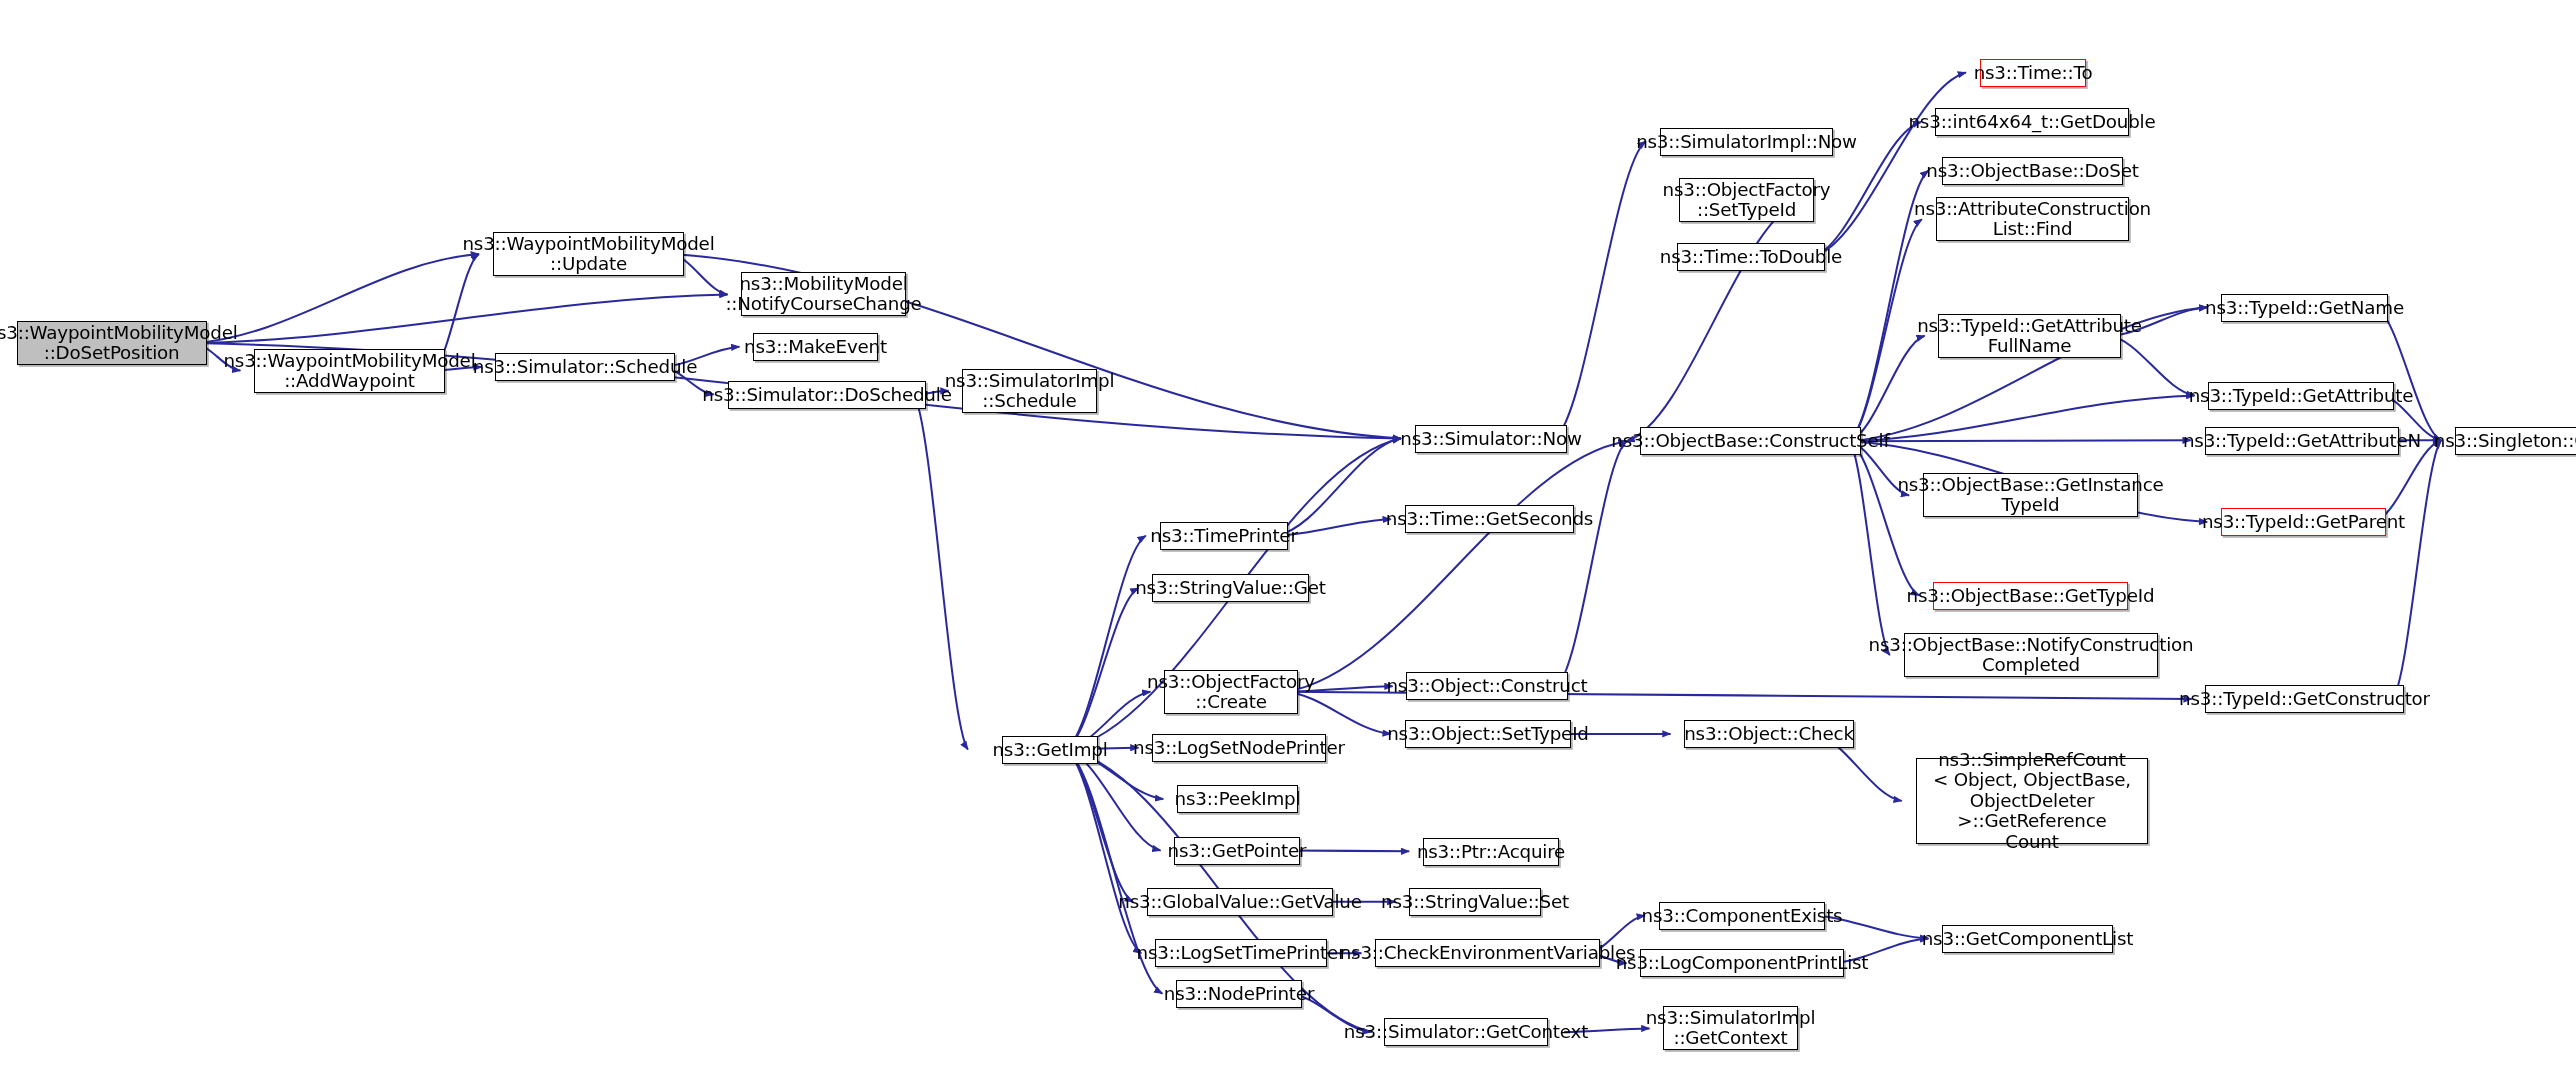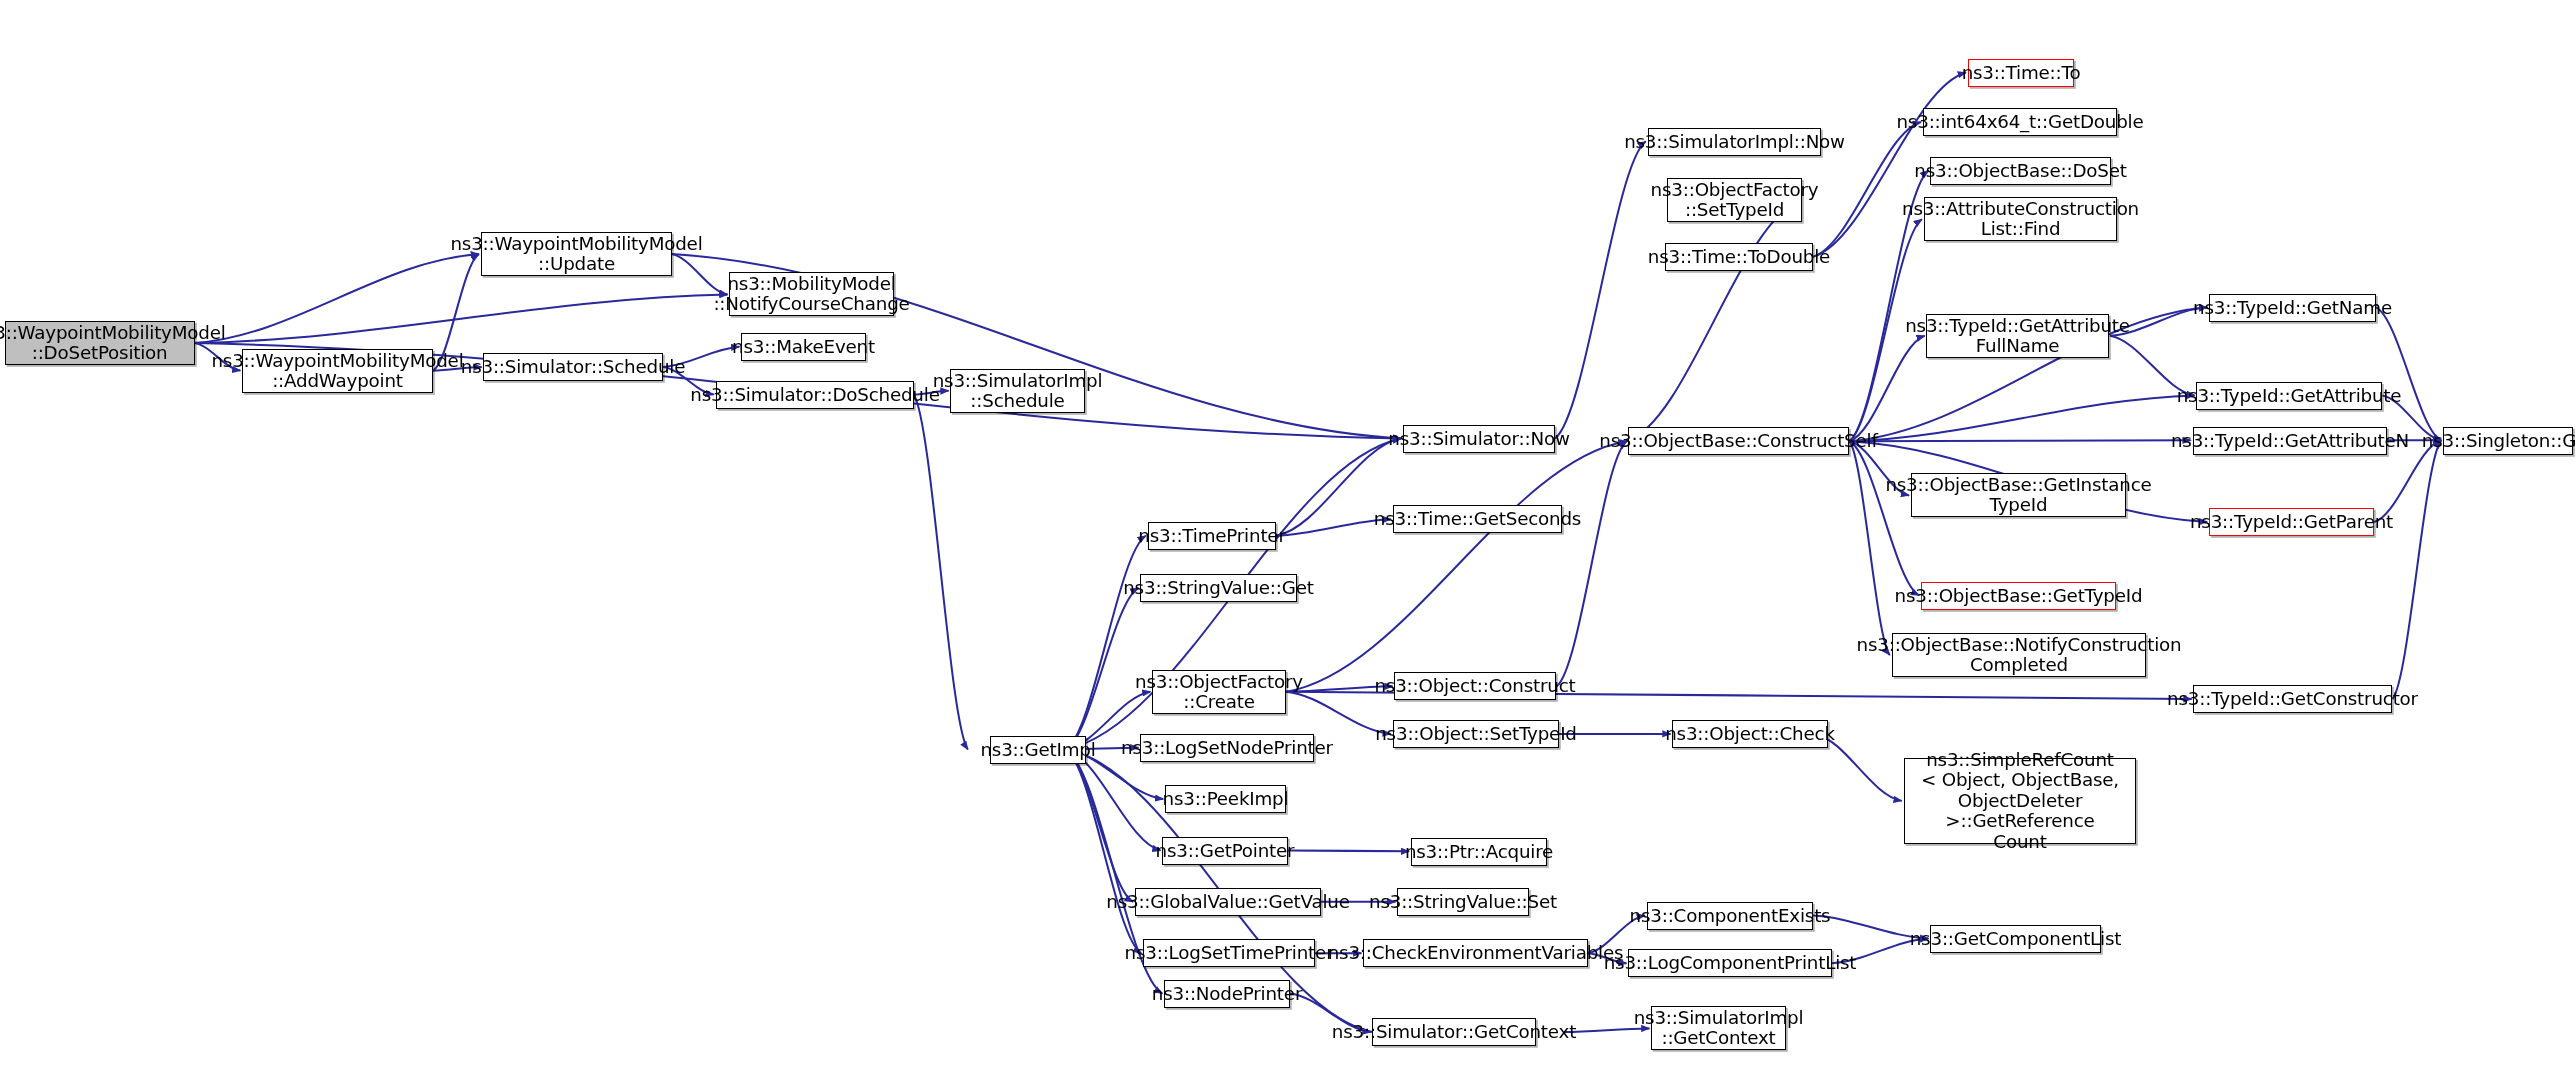--- a/index.html
+++ b/index.html
@@ -40,20 +40,21 @@
     text-align: center;
     background: #ffffff;
     border: 0.9px solid #000000;
     color: #000000;
     font-size: 18.3px;
     line-height: 1.12;
     letter-spacing: -0.2px;
     white-space: pre-line;
     padding: 0.9px 4.6px;
     box-shadow: 1.8px 1.8px 0 rgba(0,0,0,0.30);
+    margin-left: 12px;
   }
   .node.root {
     background: #bfbfbf;
     border-color: #000000;
   }
   .node.highlight {
     border: 1.8px solid #ff0000;
     box-shadow: 1.8px 1.8px 0 rgba(0,0,0,0.30);
   }
 </style>
@@ -148,21 +149,21 @@
 ::Schedule</div>
       <div class="node" style="left: 1403px; top: 425px; width: 152px; height: 27.5px;">ns3::Simulator::Now</div>
       <div class="node" style="left: 1148px; top: 522px; width: 128px; height: 27.5px;">ns3::TimePrinter</div>
       <div class="node" style="left: 1393px; top: 505px; width: 169px; height: 27.5px;">ns3::Time::GetSeconds</div>
       <div class="node" style="left: 1140px; top: 574px; width: 157px; height: 27.5px;">ns3::StringValue::Get</div>
       <div class="node" style="left: 990px; top: 736px; width: 96px; height: 27.5px;">ns3::GetImpl</div>
       <div class="node" style="left: 1152px; top: 670px; width: 134px; height: 44px;">ns3::ObjectFactory
 ::Create</div>
       <div class="node" style="left: 1394px; top: 672px; width: 162px; height: 27.5px;">ns3::Object::Construct</div>
       <div class="node" style="left: 1393px; top: 720px; width: 166px; height: 27.5px; text-align: center;">ns3::Object::SetTypeId</div>
-      <div class="node" style="left: 1672px; top: 720px; width: 156px; height: 27.5px;">ns3::Object::Check</div>
+      <div class="node" style="left: 1672px; top: 720px; width: 170px; height: 27.5px;">ns3::Object::Check</div>
       <div class="node" style="left: 1140px; top: 734px; width: 174px; height: 27.5px;">ns3::LogSetNodePrinter</div>
       <div class="node" style="left: 1165px; top: 785px; width: 121px; height: 27.5px;">ns3::PeekImpl</div>
       <div class="node" style="left: 1162px; top: 837px; width: 126px; height: 27.5px;">ns3::GetPointer</div>
       <div class="node" style="left: 1411px; top: 838px; width: 136px; height: 27.5px;">ns3::Ptr::Acquire</div>
       <div class="node" style="left: 1135px; top: 888px; width: 186px; height: 27.5px;">ns3::GlobalValue::GetValue</div>
       <div class="node" style="left: 1397px; top: 888px; width: 132px; height: 27.5px;">ns3::StringValue::Set</div>
       <div class="node" style="left: 1143px; top: 939px; width: 172px; height: 27.5px;">ns3::LogSetTimePrinter</div>
       <div class="node" style="left: 1363px; top: 939px; width: 225px; height: 27.5px;">ns3::CheckEnvironmentVariables</div>
       <div class="node" style="left: 1647px; top: 902px; width: 166px; height: 27.5px;">ns3::ComponentExists</div>
       <div class="node" style="left: 1628px; top: 949px; width: 204px; height: 27.5px;">ns3::LogComponentPrintList</div>

